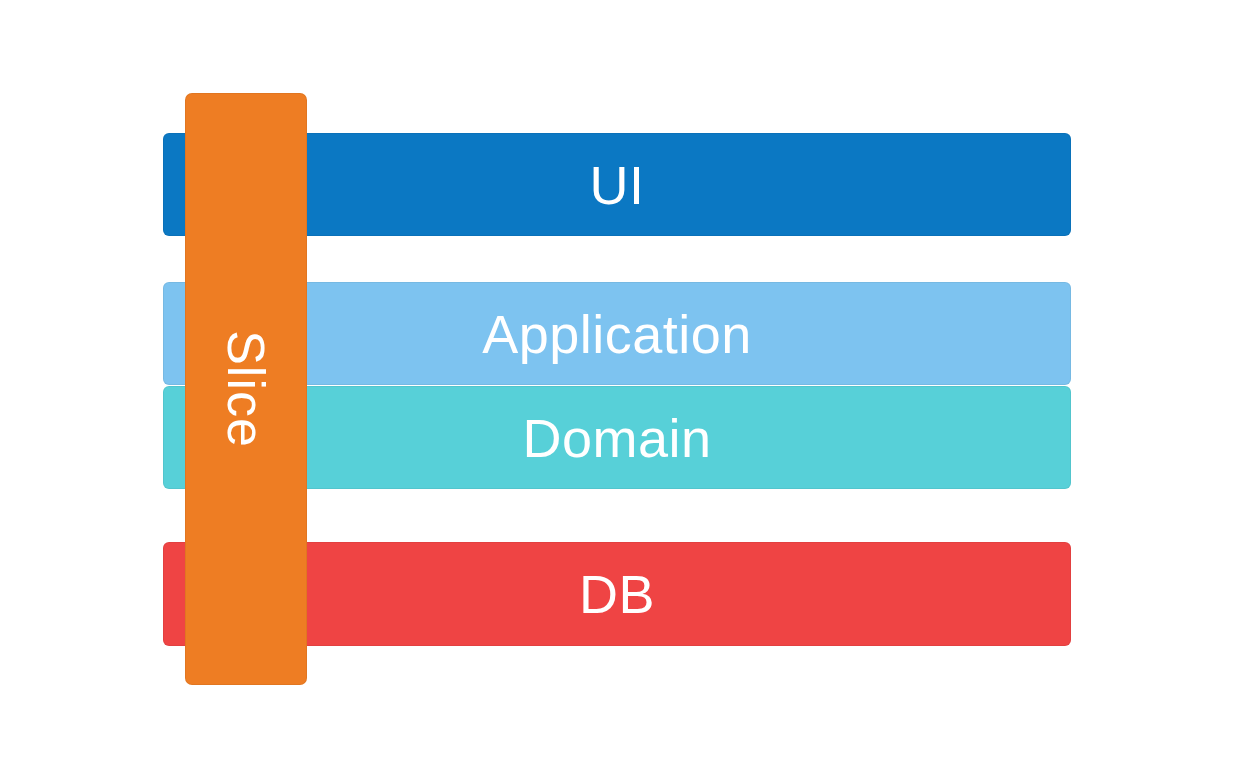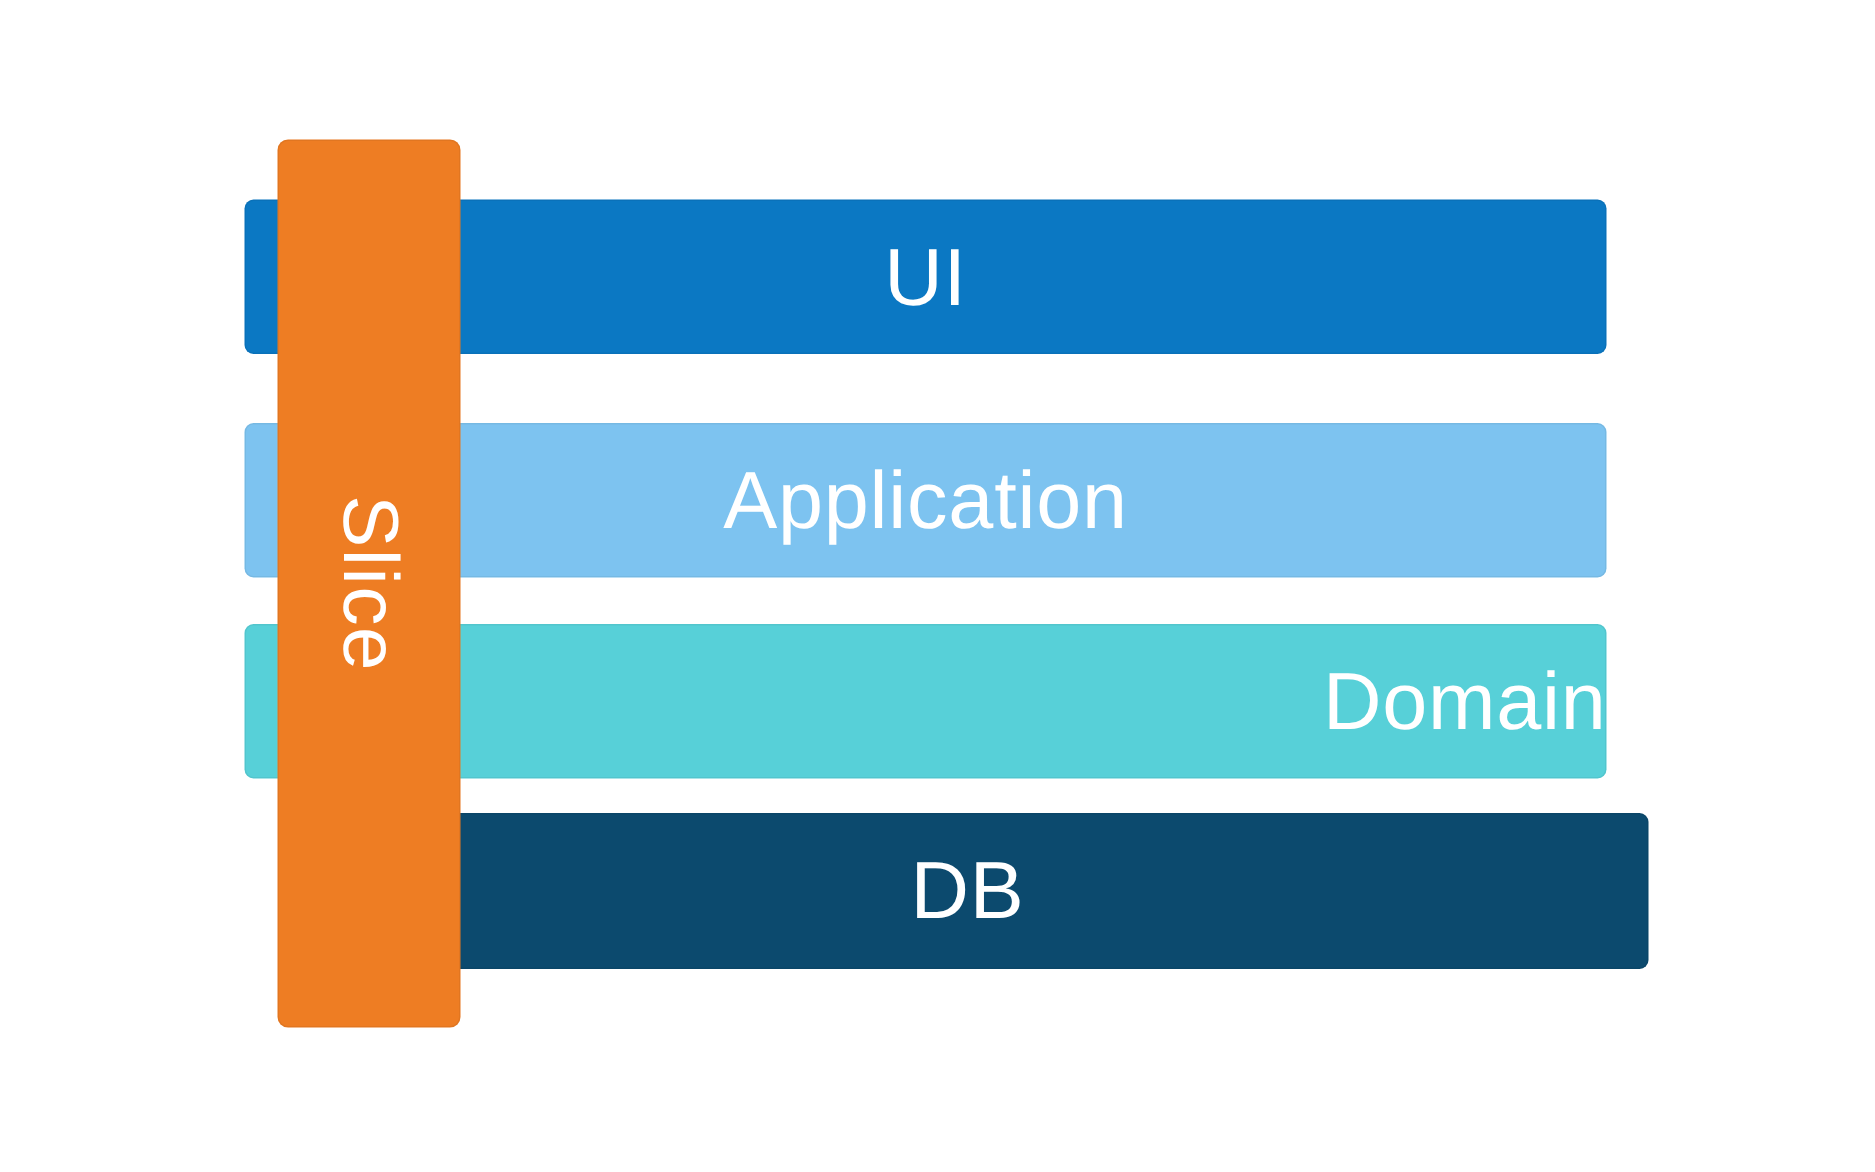--- a/index.html
+++ b/index.html
@@ -28,21 +28,21 @@
   .layer-bar .label {
     color: #ffffff;
     font-size: 54px;
     font-weight: 400;
     letter-spacing: 0.5px;
     line-height: 1;
     white-space: nowrap;
   }
   #bar-ui          { top: 133px; }
   #bar-application { top: 270px; }
-  #bar-domain      { top: 416px; justify-content: flex-end; }
+  #bar-domain      { top: 386px; }
   #bar-db          { top: 542px; height: 104px; }
   .slice-bar {
     position: absolute;
     left: 185px;
     top: 93px;
     width: 122px;
     height: 592px;
     border-radius: 7px;
     z-index: 5;
     box-shadow: inset 0 0 0 1px rgba(0,0,0,0.05);
@@ -70,21 +70,21 @@
   </div>
 
   <div class="layer-bar" id="bar-application" style="background: rgb(125, 195, 240); margin-top: 12px;">
     <span class="label">Application</span>
   </div>
 
   <div class="layer-bar" id="bar-domain" style="background: rgb(87, 208, 216);">
     <span class="label">Domain</span>
   </div>
 
-  <div class="layer-bar" id="bar-db" style="background: #0c4a6e; margin-left: 28px;">
+  <div class="layer-bar" id="bar-db" style="background: #ef4444;">
     <span class="label">DB</span>
   </div>
 
   <div class="slice-bar" style="background: rgb(238, 125, 35);">
     <span class="label">Slice</span>
   </div>
 
 </div>
 
 </body></html>

